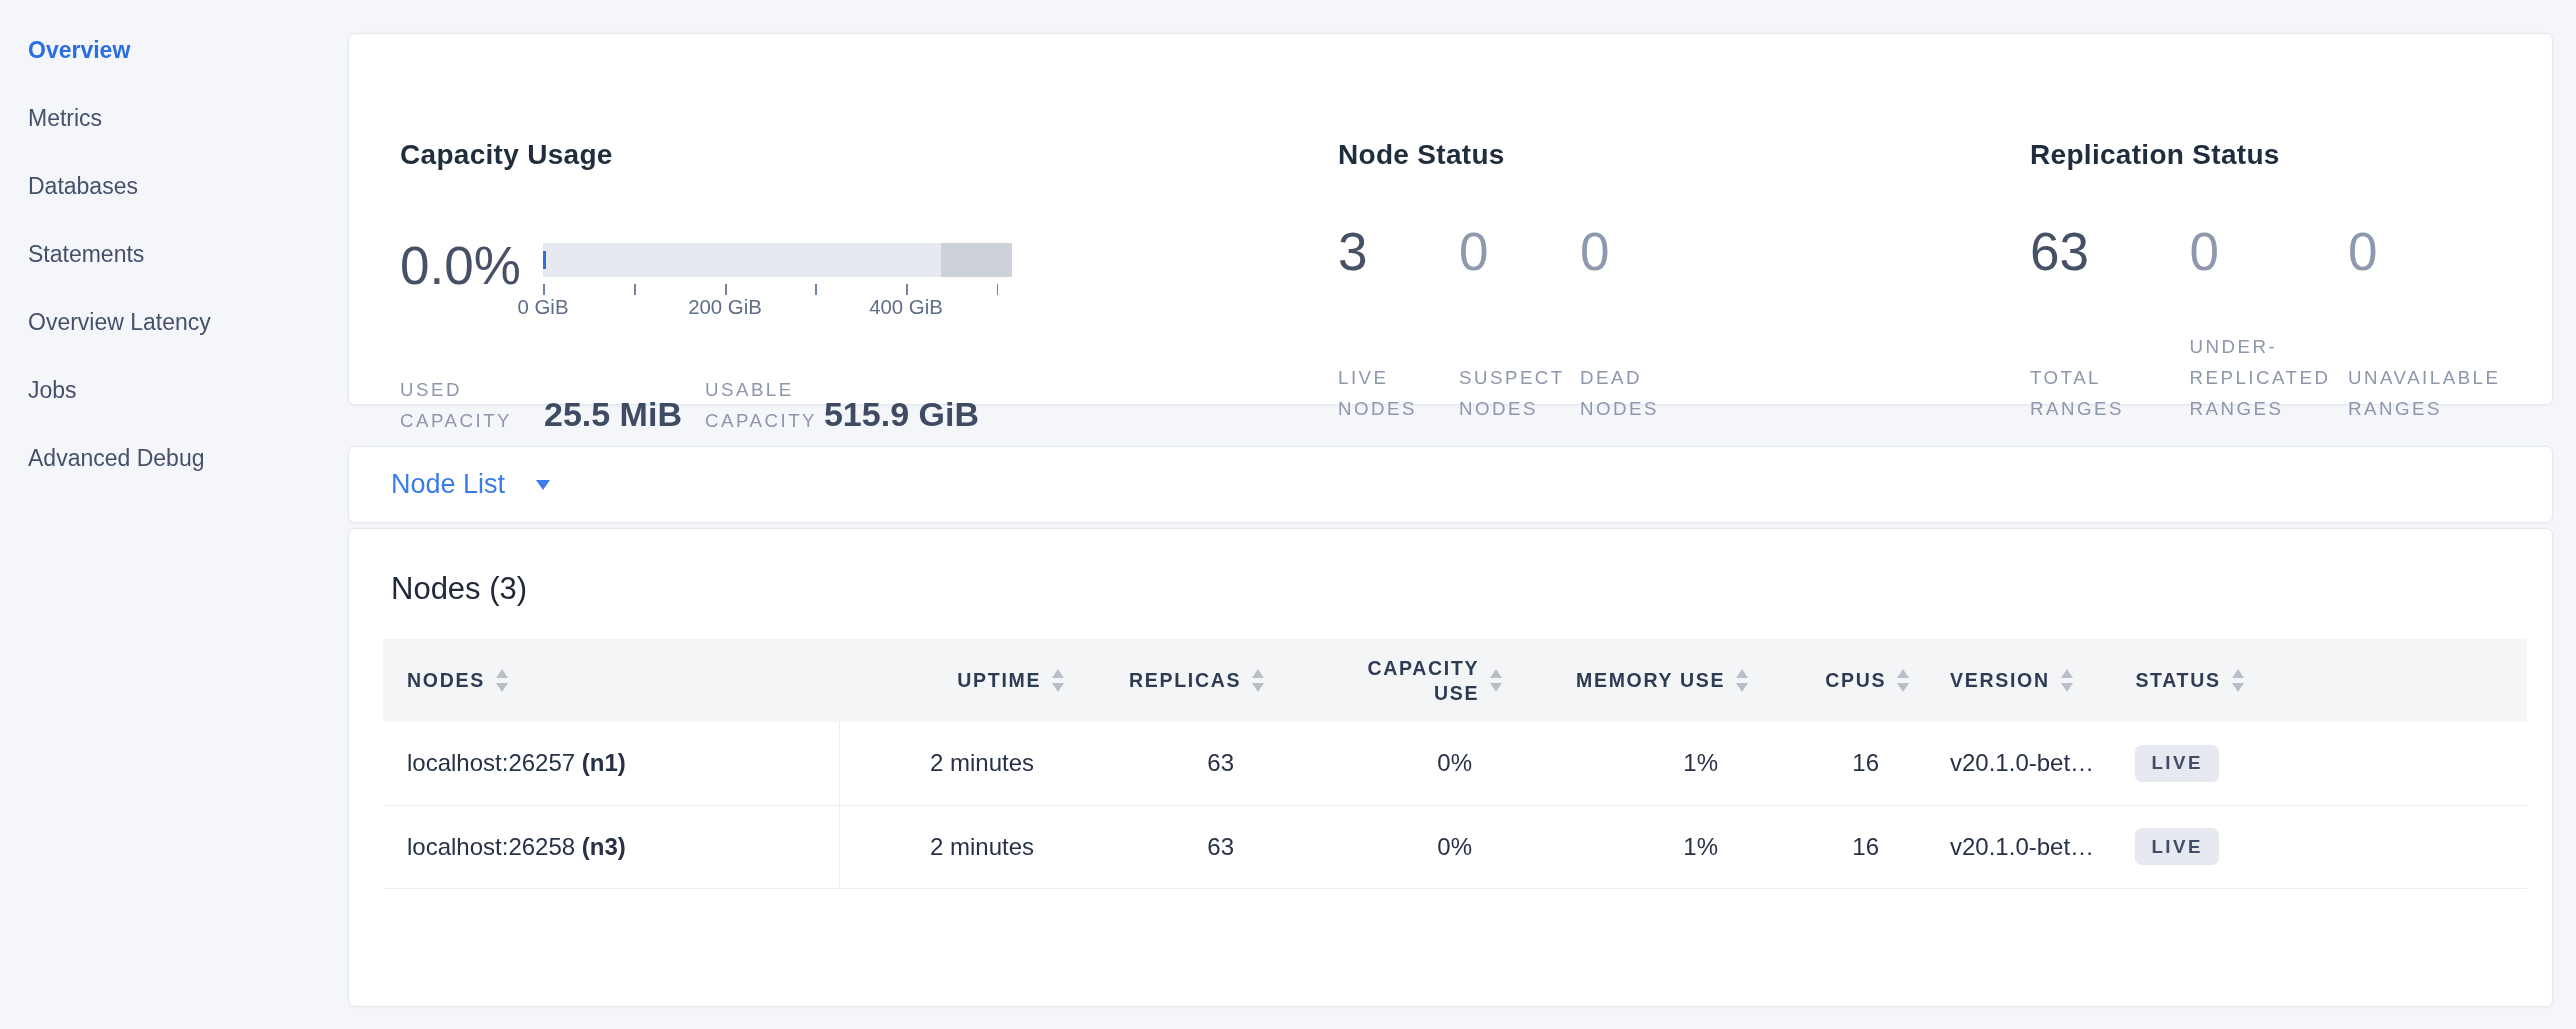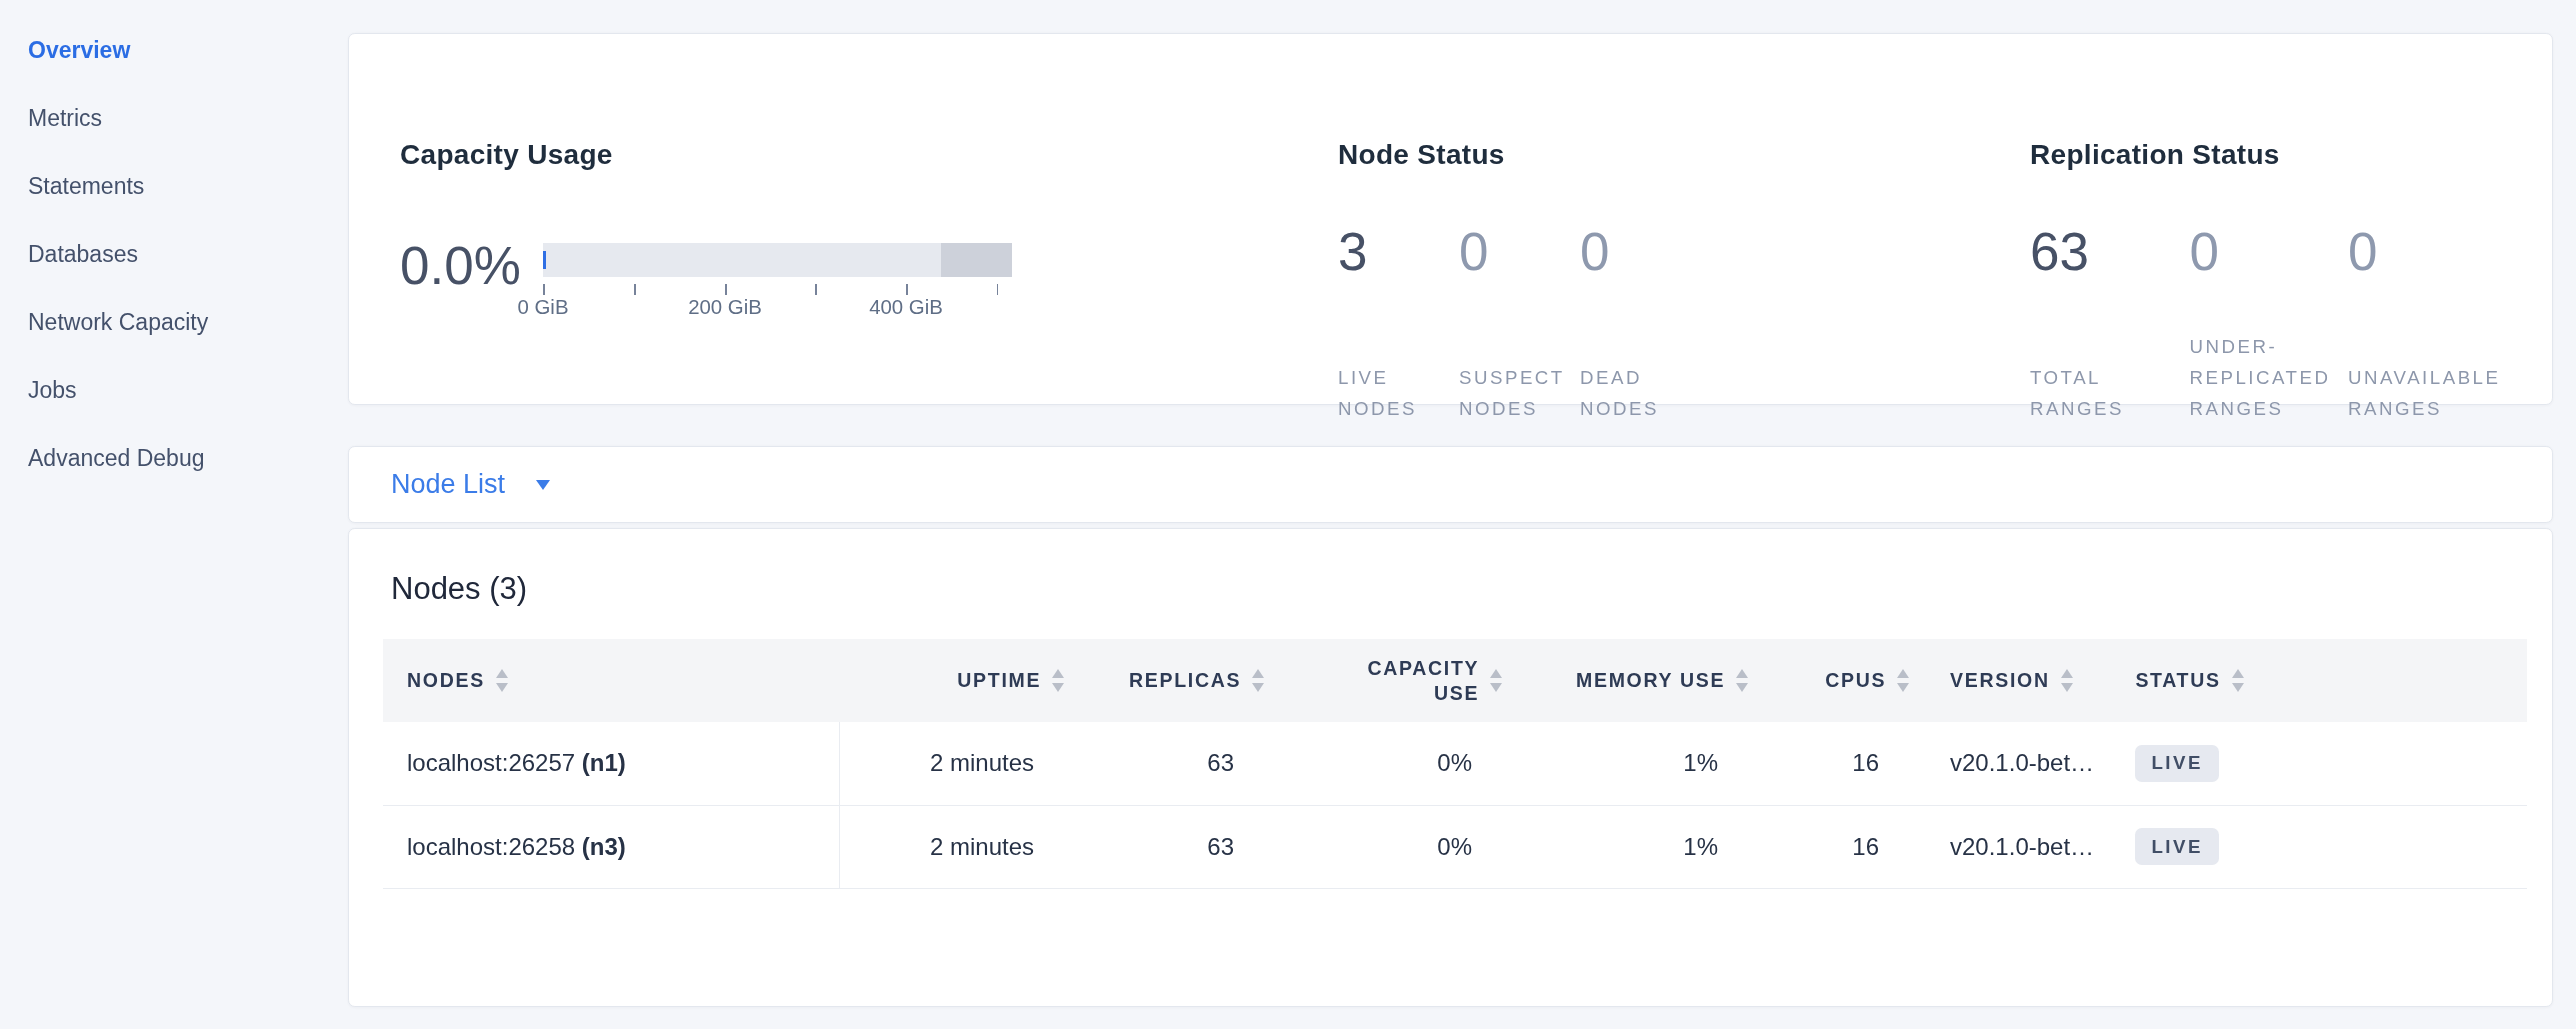--- a/index.html
+++ b/index.html
@@ -79,23 +79,23 @@
   .badge-live { display:inline-block; background:#e6e9f0; border-radius:6.8px; padding:7.6px 16px; font-size:18.7px; font-weight:700; letter-spacing:2.5px; color:#414e66; }
 </style>
 </head>
 <body>
 
 <div id="app">
 
   <nav class="sidebar">
     <div class="side-item active">Overview</div>
     <div class="side-item">Metrics</div>
+    <div class="side-item">Databases</div>
     <div class="side-item">Statements</div>
-    <div class="side-item">Databases</div>
-    <div class="side-item">Network Capacity</div>
+    <div class="side-item">Overview Latency</div>
     <div class="side-item">Jobs</div>
     <div class="side-item">Advanced Debug</div>
   </nav>
 
   <section class="card card-summary">
 
     <div class="section sec-capacity">
       <div class="sec-title">Capacity Usage</div>
       <div class="cap-flex">
         <div class="cap-pct">0.0%</div>
@@ -111,20 +111,26 @@
               <i class="gtick" style="left:58.0%"></i>
               <i class="gtick" style="left:77.4%"></i>
               <i class="gtick" style="left:96.7%"></i>
           </div>
           <div class="gauge-axis">
             <span class="gax" style="left:0%">0 GiB</span>
             <span class="gax" style="left:38.8%">200 GiB</span>
             <span class="gax" style="left:77.4%">400 GiB</span>
           </div>
         </div>
+      </div>
+      <div class="cap-stats">
+        <div class="cap-stat-label">USED CAPACITY</div>
+        <div class="cap-stat-value">25.5 MiB</div>
+        <div class="cap-stat-label second">USABLE CAPACITY</div>
+        <div class="cap-stat-value">515.9 GiB</div>
       </div>
     </div>
 
     <div class="section sec-nodestat">
       <div class="sec-title">Node Status</div>
       <div class="stat-row">
         <div class="stat-col" style="width:121px">
           <div class="big-num">3</div>
           <div class="stat-label" style="width:112px">LIVE NODES</div>
         </div>

